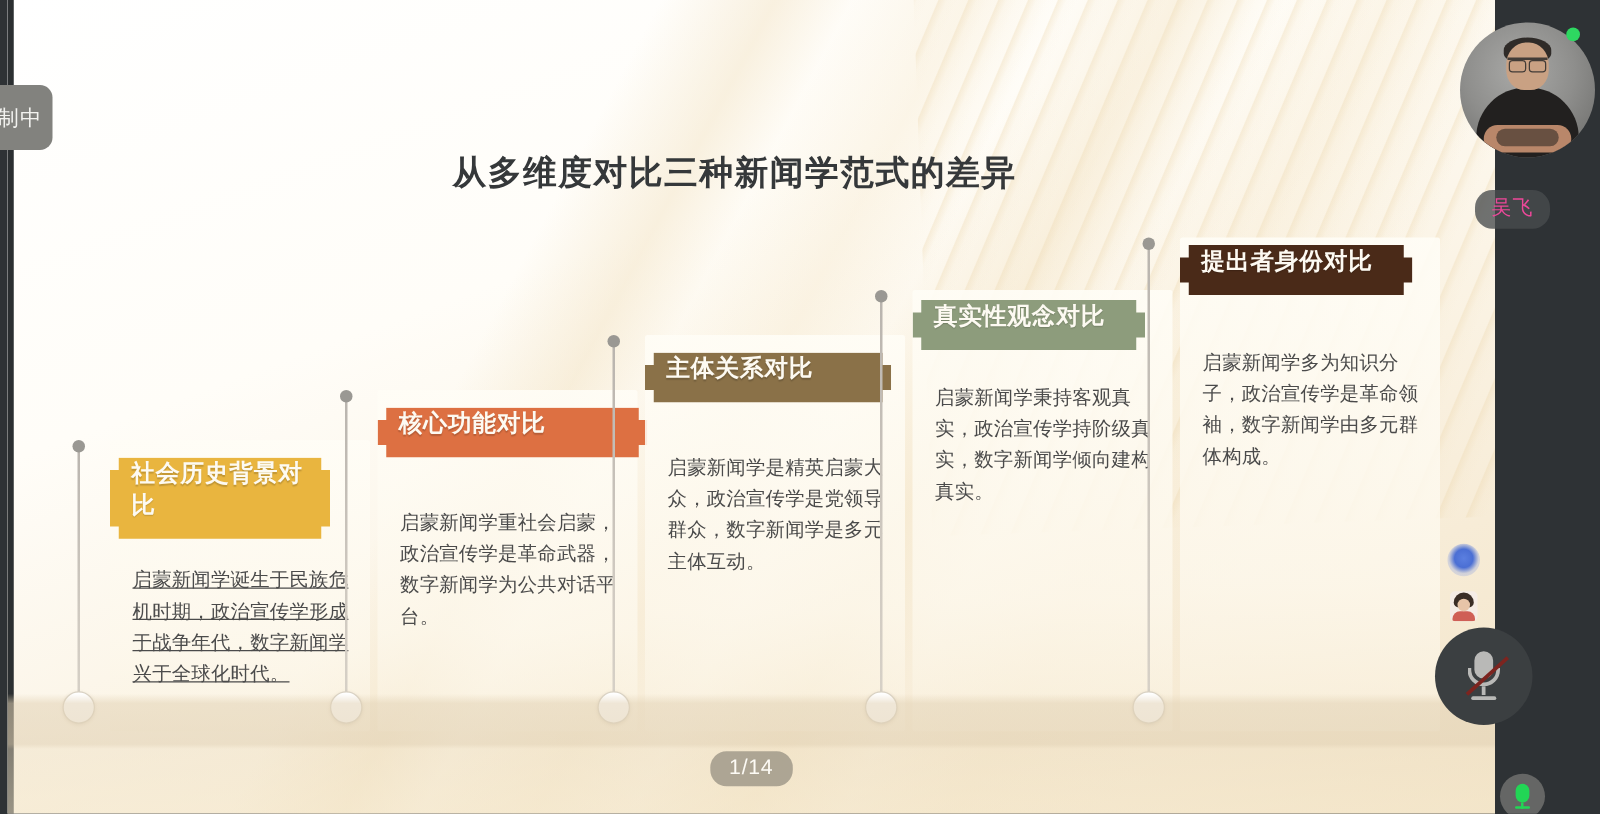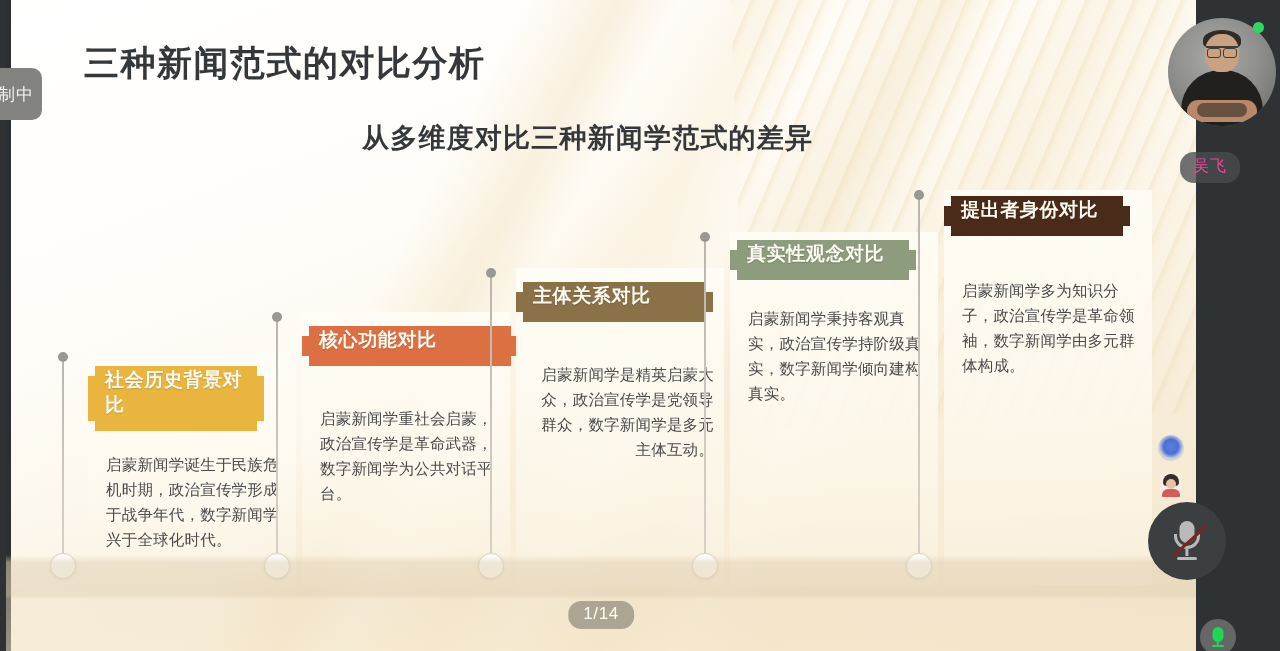--- a/index.html
+++ b/index.html
@@ -316,50 +316,49 @@
   }
 </style>
 </head>
 <body>
 
 <div id="screen">
 
   <div id="slide">
     <div class="slide-edge-left"></div>
 
-    <div id="deck-title">三种新闻范式的对比分析</div>
     <div id="deck-subtitle">从多维度对比三种新闻学范式的差异</div>
 
     <div id="timeline">
 
       <div class="col" style="left:56px;">
         <div class="panel" style="top:352px; height:233px;"></div>
         <div class="stem" style="top:356px; height:222px;"></div>
         <div class="stem-dot" style="top:352px;"></div>
         <div class="node" style="top:553px;"></div>
         <div class="banner" style="top:366px; width:176px; background:#e9b53f;">社会历史背景对比</div>
-        <div class="body-text" style="top:452px;">启蒙新闻学诞生于民族危机时期，政治宣传学形成于战争年代，数字新闻学兴于全球化时代。</div>
+        <div class="body-text" style="top:452px;text-decoration:underline;">启蒙新闻学诞生于民族危机时期，政治宣传学形成于战争年代，数字新闻学兴于全球化时代。</div>
       </div>
 
       <div class="col" style="left:270px;">
         <div class="panel" style="top:312px; height:273px;"></div>
         <div class="stem" style="top:316px; height:262px;"></div>
         <div class="stem-dot" style="top:312px;"></div>
         <div class="node" style="top:553px;"></div>
         <div class="banner" style="top:326px; width:216px; background:#dd7042;">核心功能对比</div>
         <div class="body-text" style="top:406px;">启蒙新闻学重社会启蒙，政治宣传学是革命武器，数字新闻学为公共对话平台。</div>
       </div>
 
       <div class="col" style="left:484px;">
         <div class="panel" style="top:268px; height:317px;"></div>
         <div class="stem" style="top:272px; height:306px;"></div>
         <div class="stem-dot" style="top:268px;"></div>
         <div class="node" style="top:553px;"></div>
         <div class="banner" style="top:282px; width:197px; background:#8a7148;">主体关系对比</div>
-        <div class="body-text" style="top:362px;text-align:right;">启蒙新闻学是精英启蒙大众，政治宣传学是党领导群众，数字新闻学是多元主体互动。</div>
+        <div class="body-text" style="top:362px;">启蒙新闻学是精英启蒙大众，政治宣传学是党领导群众，数字新闻学是多元主体互动。</div>
       </div>
 
       <div class="col" style="left:698px;">
         <div class="panel" style="top:232px; height:353px;"></div>
         <div class="stem" style="top:236px; height:342px;"></div>
         <div class="stem-dot" style="top:232px;"></div>
         <div class="node" style="top:553px;"></div>
         <div class="banner" style="top:240px; width:186px; background:#8d9c7c;">真实性观念对比</div>
         <div class="body-text" style="top:306px; width:186px;">启蒙新闻学秉持客观真实，政治宣传学持阶级真实，数字新闻学倾向建构真实。</div>
       </div>

